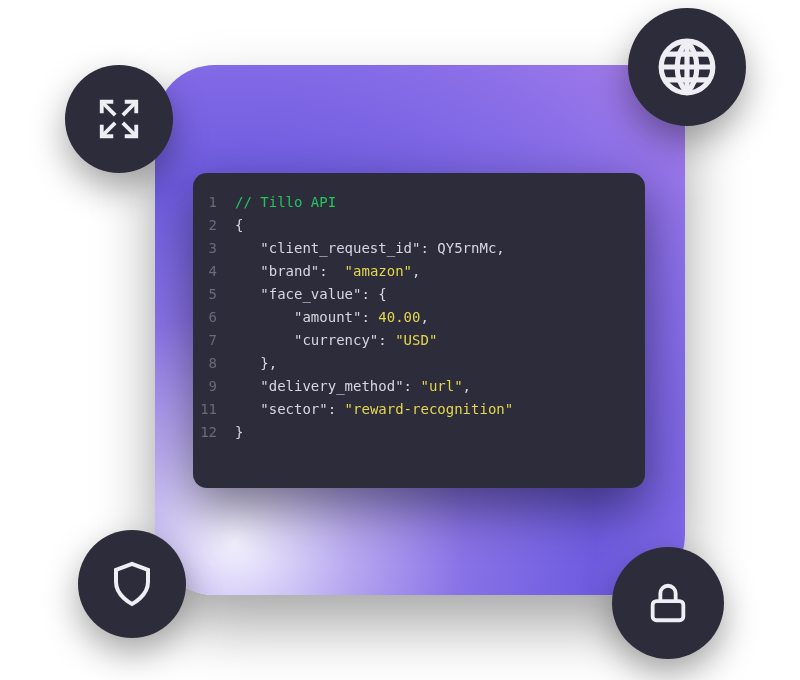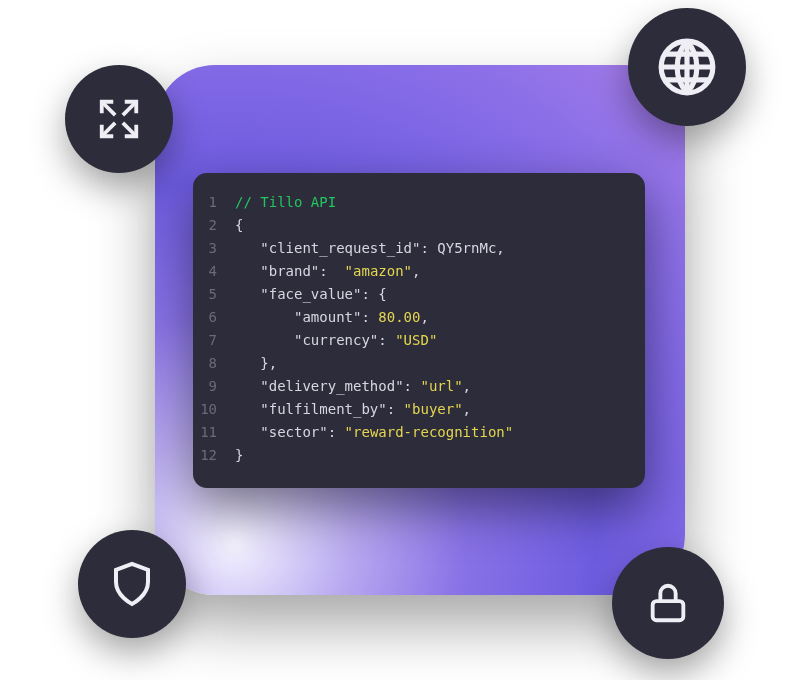--- a/index.html
+++ b/index.html
@@ -76,25 +76,24 @@
 </head>
 <body>
 
 <div class="card">
   <div class="code-window" id="code-window">
       <div class="code-line"><span class="ln">1</span><span class="code"><span class="tk-comment">// Tillo API</span></span></div>
       <div class="code-line"><span class="ln">2</span><span class="code"><span class="tk-punc">{</span></span></div>
       <div class="code-line"><span class="ln">3</span><span class="code"><span class="tk-punc">   </span><span class="tk-key">"client_request_id"</span><span class="tk-punc">: </span><span class="tk-punc">QY5rnMc</span><span class="tk-punc">,</span></span></div>
       <div class="code-line"><span class="ln">4</span><span class="code"><span class="tk-punc">   </span><span class="tk-key">"brand"</span><span class="tk-punc">:  </span><span class="tk-str">"amazon"</span><span class="tk-punc">,</span></span></div>
       <div class="code-line"><span class="ln">5</span><span class="code"><span class="tk-punc">   </span><span class="tk-key">"face_value"</span><span class="tk-punc">: {</span></span></div>
-      <div class="code-line"><span class="ln">6</span><span class="code"><span class="tk-punc">       </span><span class="tk-key">"amount"</span><span class="tk-punc">: </span><span class="tk-num">80.00</span><span class="tk-punc">,</span></span></div>
+      <div class="code-line"><span class="ln">6</span><span class="code"><span class="tk-punc">       </span><span class="tk-key">"amount"</span><span class="tk-punc">: </span><span class="tk-num">40.00</span><span class="tk-punc">,</span></span></div>
       <div class="code-line"><span class="ln">7</span><span class="code"><span class="tk-punc">       </span><span class="tk-key">"currency"</span><span class="tk-punc">: </span><span class="tk-str">"USD"</span></span></div>
       <div class="code-line"><span class="ln">8</span><span class="code"><span class="tk-punc">   },</span></span></div>
       <div class="code-line"><span class="ln">9</span><span class="code"><span class="tk-punc">   </span><span class="tk-key">"delivery_method"</span><span class="tk-punc">: </span><span class="tk-str">"url"</span><span class="tk-punc">,</span></span></div>
-      <div class="code-line"><span class="ln">10</span><span class="code"><span class="tk-punc">   </span><span class="tk-key">"fulfilment_by"</span><span class="tk-punc">: </span><span class="tk-str">"buyer"</span><span class="tk-punc">,</span></span></div>
       <div class="code-line"><span class="ln">11</span><span class="code"><span class="tk-punc">   </span><span class="tk-key">"sector"</span><span class="tk-punc">: </span><span class="tk-str">"reward-recognition"</span></span></div>
       <div class="code-line"><span class="ln">12</span><span class="code"><span class="tk-punc">}</span></span></div>
     </div>
 </div>
 
 <div class="icon-bubble icon-expand">
   <svg width="46" height="46" viewBox="0 0 24 24">
     <polyline points="15 3 21 3 21 9"></polyline>
     <polyline points="9 21 3 21 3 15"></polyline>
     <polyline points="21 15 21 21 15 21"></polyline>

